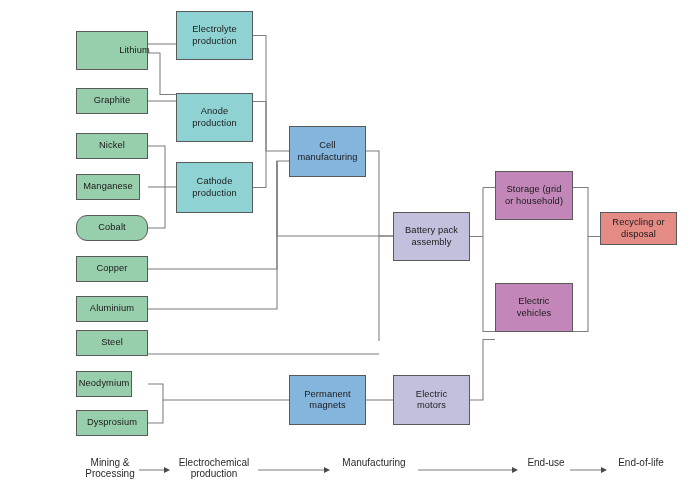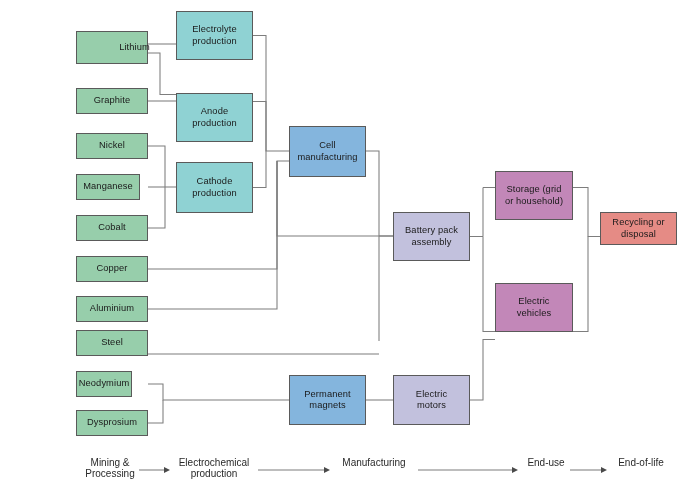--- a/index.html
+++ b/index.html
@@ -65,25 +65,25 @@
       <path d="M483 187.5 H495"></path>
       <path d="M483 236.5 V331.5 H495"></path>
       <path d="M148 384 H163 V400 H289"></path>
       <path d="M148 423 H163 V400"></path>
       <path d="M366 400 H393"></path>
       <path d="M470 400 H483 V339.5 H495"></path>
       <path d="M573 187.5 H588 V236.5 H600"></path>
       <path d="M573 331.5 H588 V236.5"></path>
     </svg>
   <div id="node-layer">
-      <div class="node" style="left: 76px; top: 31px; width: 72px; height: 33px; background: rgb(151, 206, 171); padding-left: 47px;">Lithium</div>
+      <div class="node" style="left: 76px; top: 31px; width: 72px; height: 39px; background: rgb(151, 206, 171); padding-left: 47px;">Lithium</div>
       <div class="node" style="left: 76px; top: 88px; width: 72px; height: 26px; background: rgb(151, 206, 171);">Graphite</div>
       <div class="node" style="left: 76px; top: 133px; width: 72px; height: 26px; background: rgb(151, 206, 171);">Nickel</div>
       <div class="node" style="left: 76px; top: 174px; width: 64px; height: 26px; background: rgb(151, 206, 171);">Manganese</div>
-      <div class="node" style="left: 76px; top: 215px; width: 72px; height: 26px; background: rgb(151, 206, 171);">Cobalt</div>
+      <div class="node" style="left: 76px; top: 215px; width: 72px; height: 26px; background: rgb(151, 206, 171); border-radius: 11px;">Cobalt</div>
       <div class="node" style="left: 76px; top: 256px; width: 72px; height: 26px; background: rgb(151, 206, 171);">Copper</div>
       <div class="node" style="left: 76px; top: 296px; width: 72px; height: 26px; background: rgb(151, 206, 171);">Aluminium</div>
       <div class="node" style="left: 76px; top: 330px; width: 72px; height: 26px; background: rgb(151, 206, 171);">Steel</div>
       <div class="node" style="left: 76px; top: 371px; width: 56px; height: 26px; background: rgb(151, 206, 171);">Neodymium</div>
       <div class="node" style="left: 76px; top: 410px; width: 72px; height: 26px; background: rgb(151, 206, 171);">Dysprosium</div>
       <div class="node" style="left: 176px; top: 11px; width: 77px; height: 49px; background: rgb(143, 210, 211);">Electrolyte
 production</div>
       <div class="node" style="left: 176px; top: 93px; width: 77px; height: 49px; background: rgb(143, 210, 211);">Anode
 production</div>
       <div class="node" style="left: 176px; top: 162px; width: 77px; height: 51px; background: rgb(143, 210, 211);">Cathode

